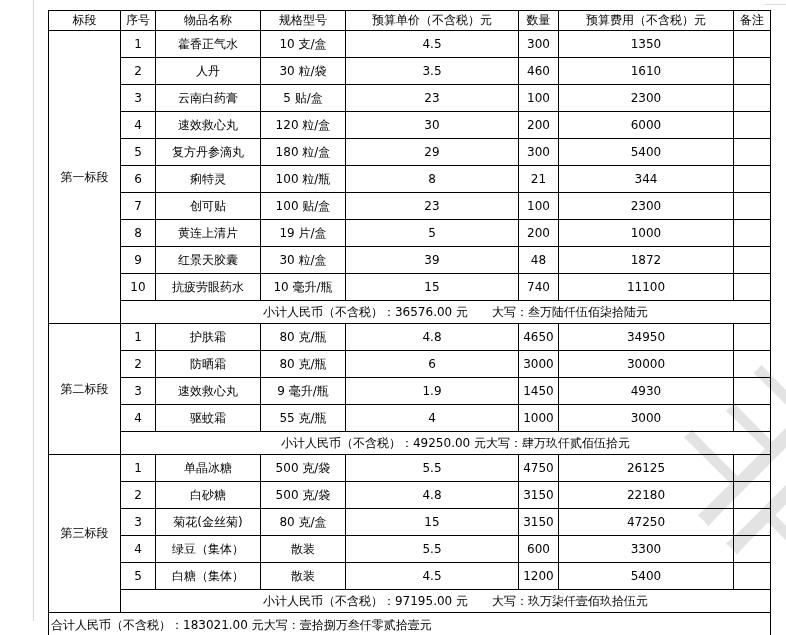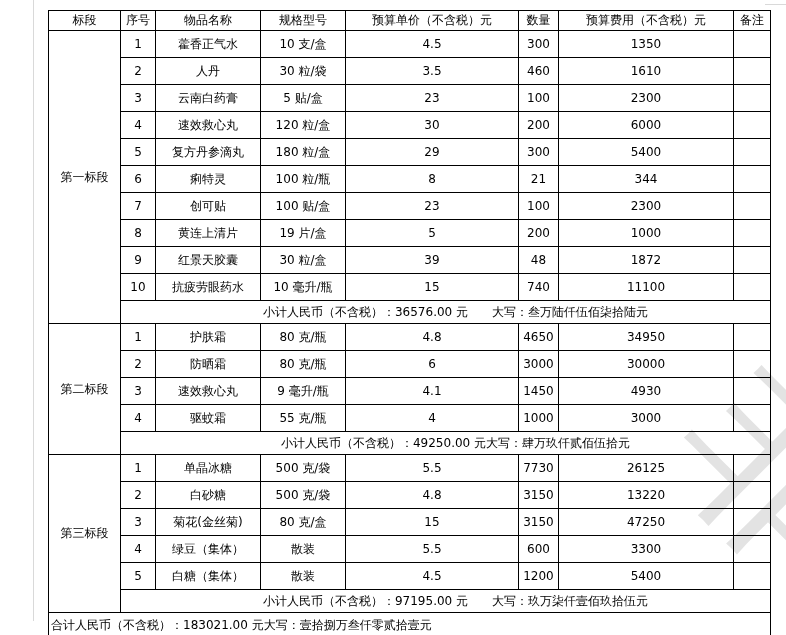--- a/index.html
+++ b/index.html
@@ -173,21 +173,21 @@
     <td>80 克/瓶</td>
     <td>6</td>
     <td>3000</td>
     <td>30000</td>
     <td></td>
   </tr>
   <tr class="item">
     <td>3</td>
     <td>速效救心丸</td>
     <td>9 毫升/瓶</td>
-    <td>4.1</td>
+    <td>1.9</td>
     <td>1450</td>
     <td>4930</td>
     <td></td>
   </tr>
   <tr class="item">
     <td>4</td>
     <td>驱蚊霜</td>
     <td>55 克/瓶</td>
     <td>4</td>
     <td>1000</td>
@@ -197,31 +197,31 @@
   <tr class="subtotal">
     <td colspan="7">小计人民币（不含税）：49250.00 元大写：肆万玖仟贰佰伍拾元</td>
   </tr>
 
   <tr class="item">
     <td class="sec" rowspan="6">第三标段</td>
     <td>1</td>
     <td>单晶冰糖</td>
     <td>500 克/袋</td>
     <td>5.5</td>
-    <td>7730</td>
+    <td>4750</td>
     <td>26125</td>
     <td></td>
   </tr>
   <tr class="item">
     <td>2</td>
     <td>白砂糖</td>
     <td>500 克/袋</td>
     <td>4.8</td>
     <td>3150</td>
-    <td>13220</td>
+    <td>22180</td>
     <td></td>
   </tr>
   <tr class="item">
     <td>3</td>
     <td>菊花(金丝菊)</td>
     <td>80 克/盒</td>
     <td>15</td>
     <td>3150</td>
     <td>47250</td>
     <td></td>

